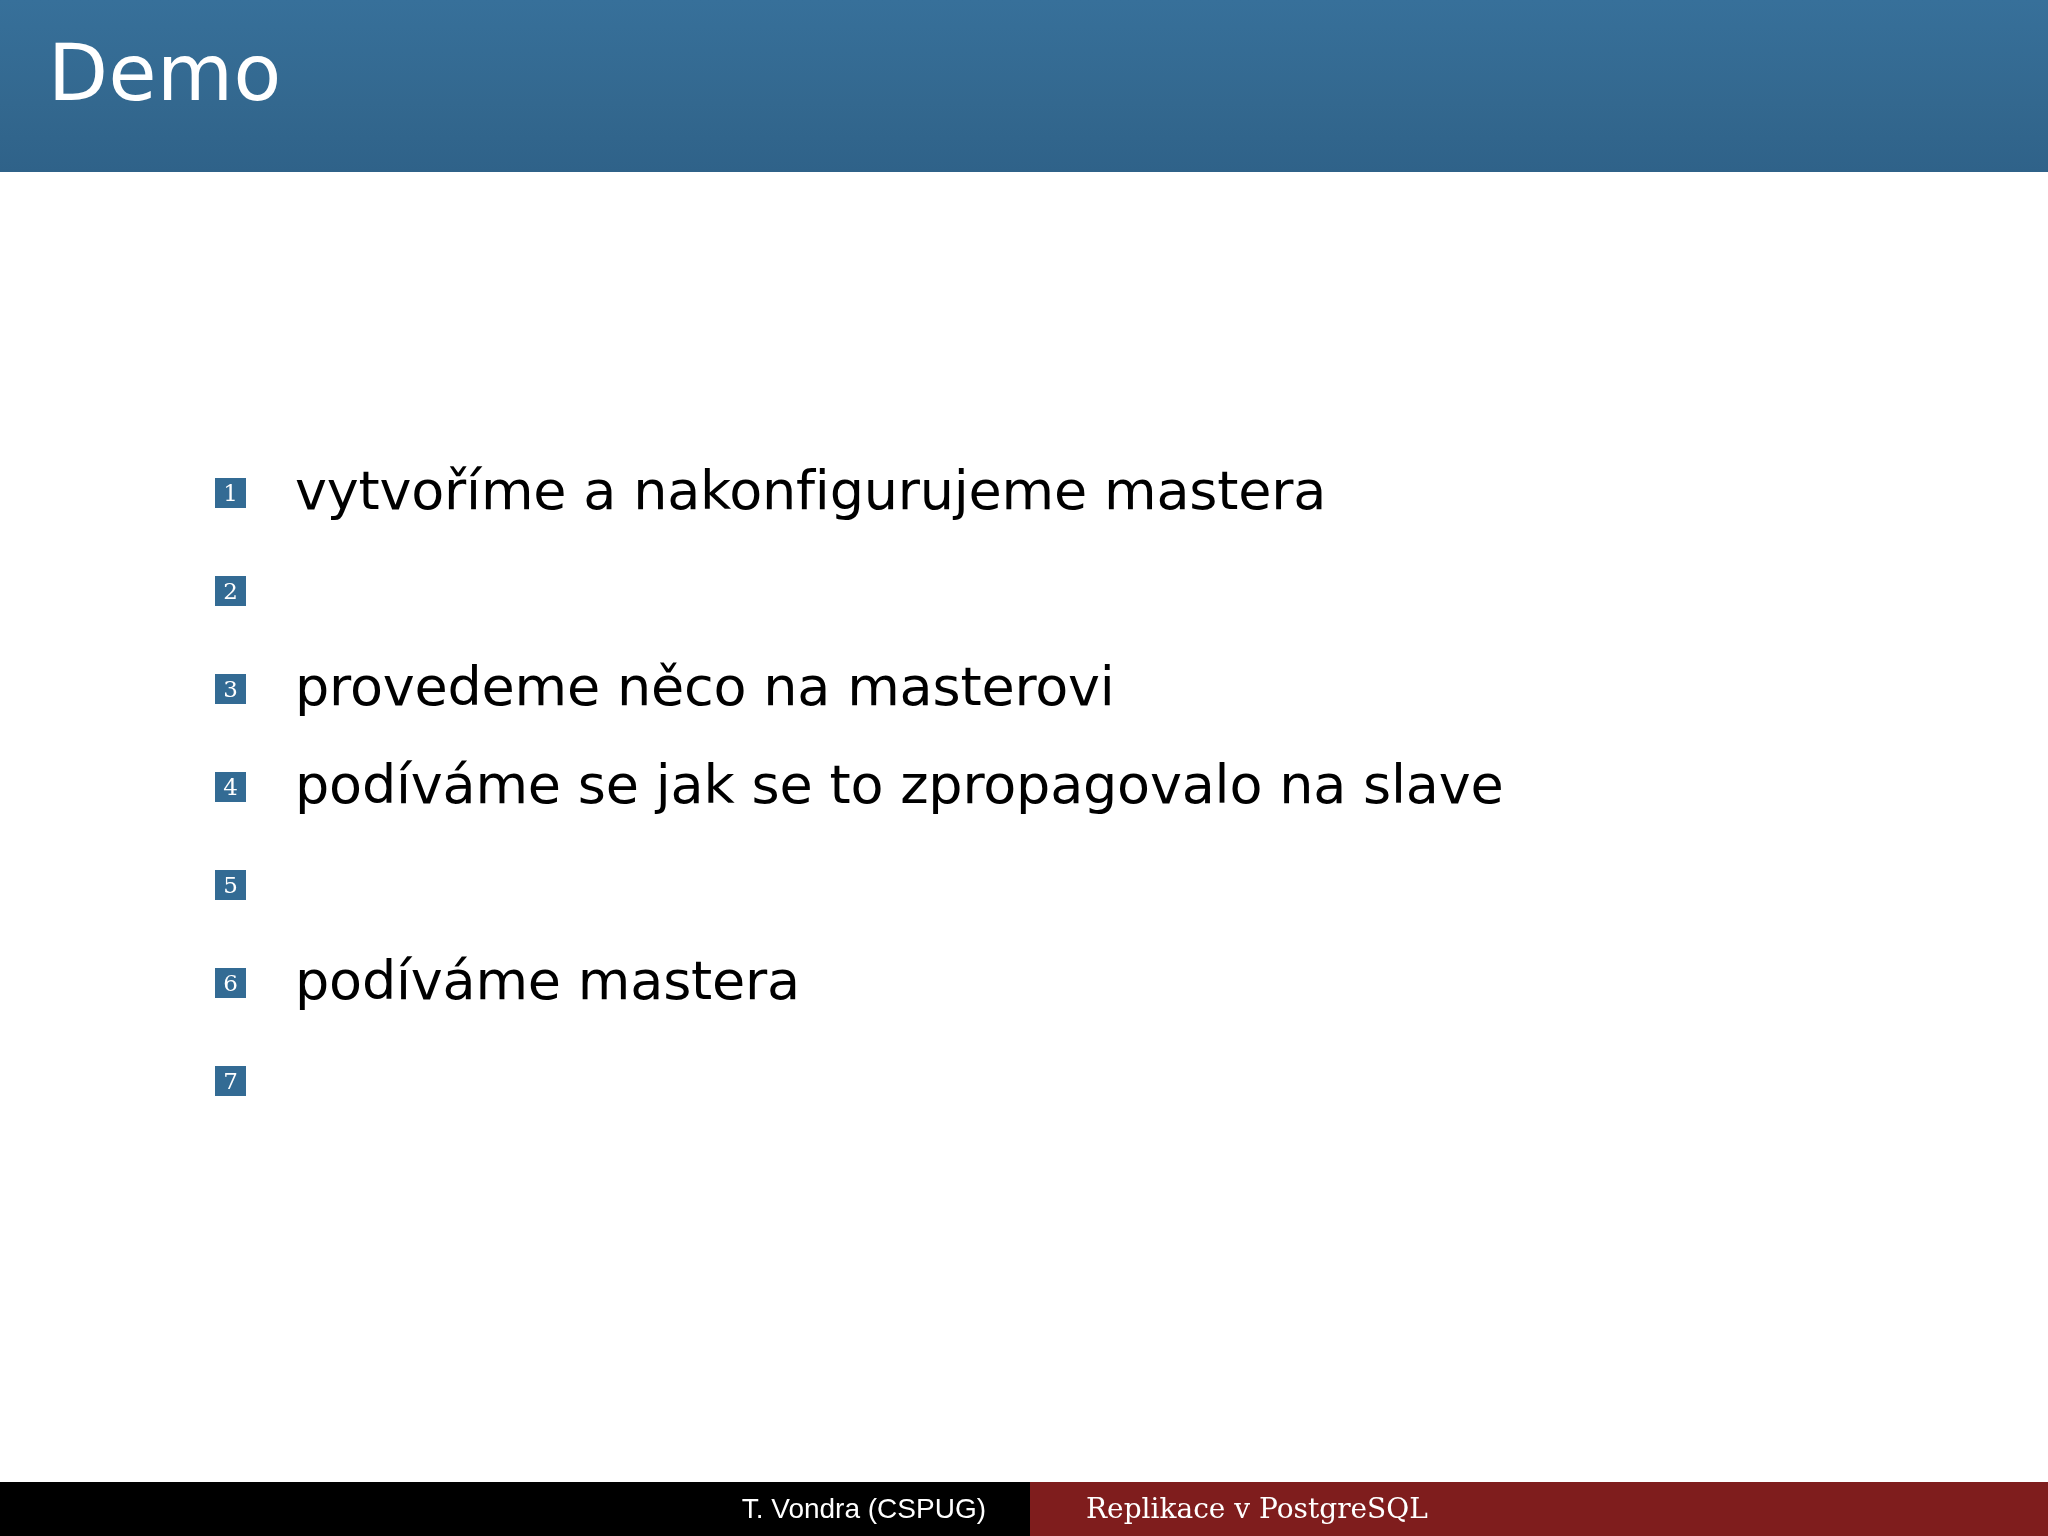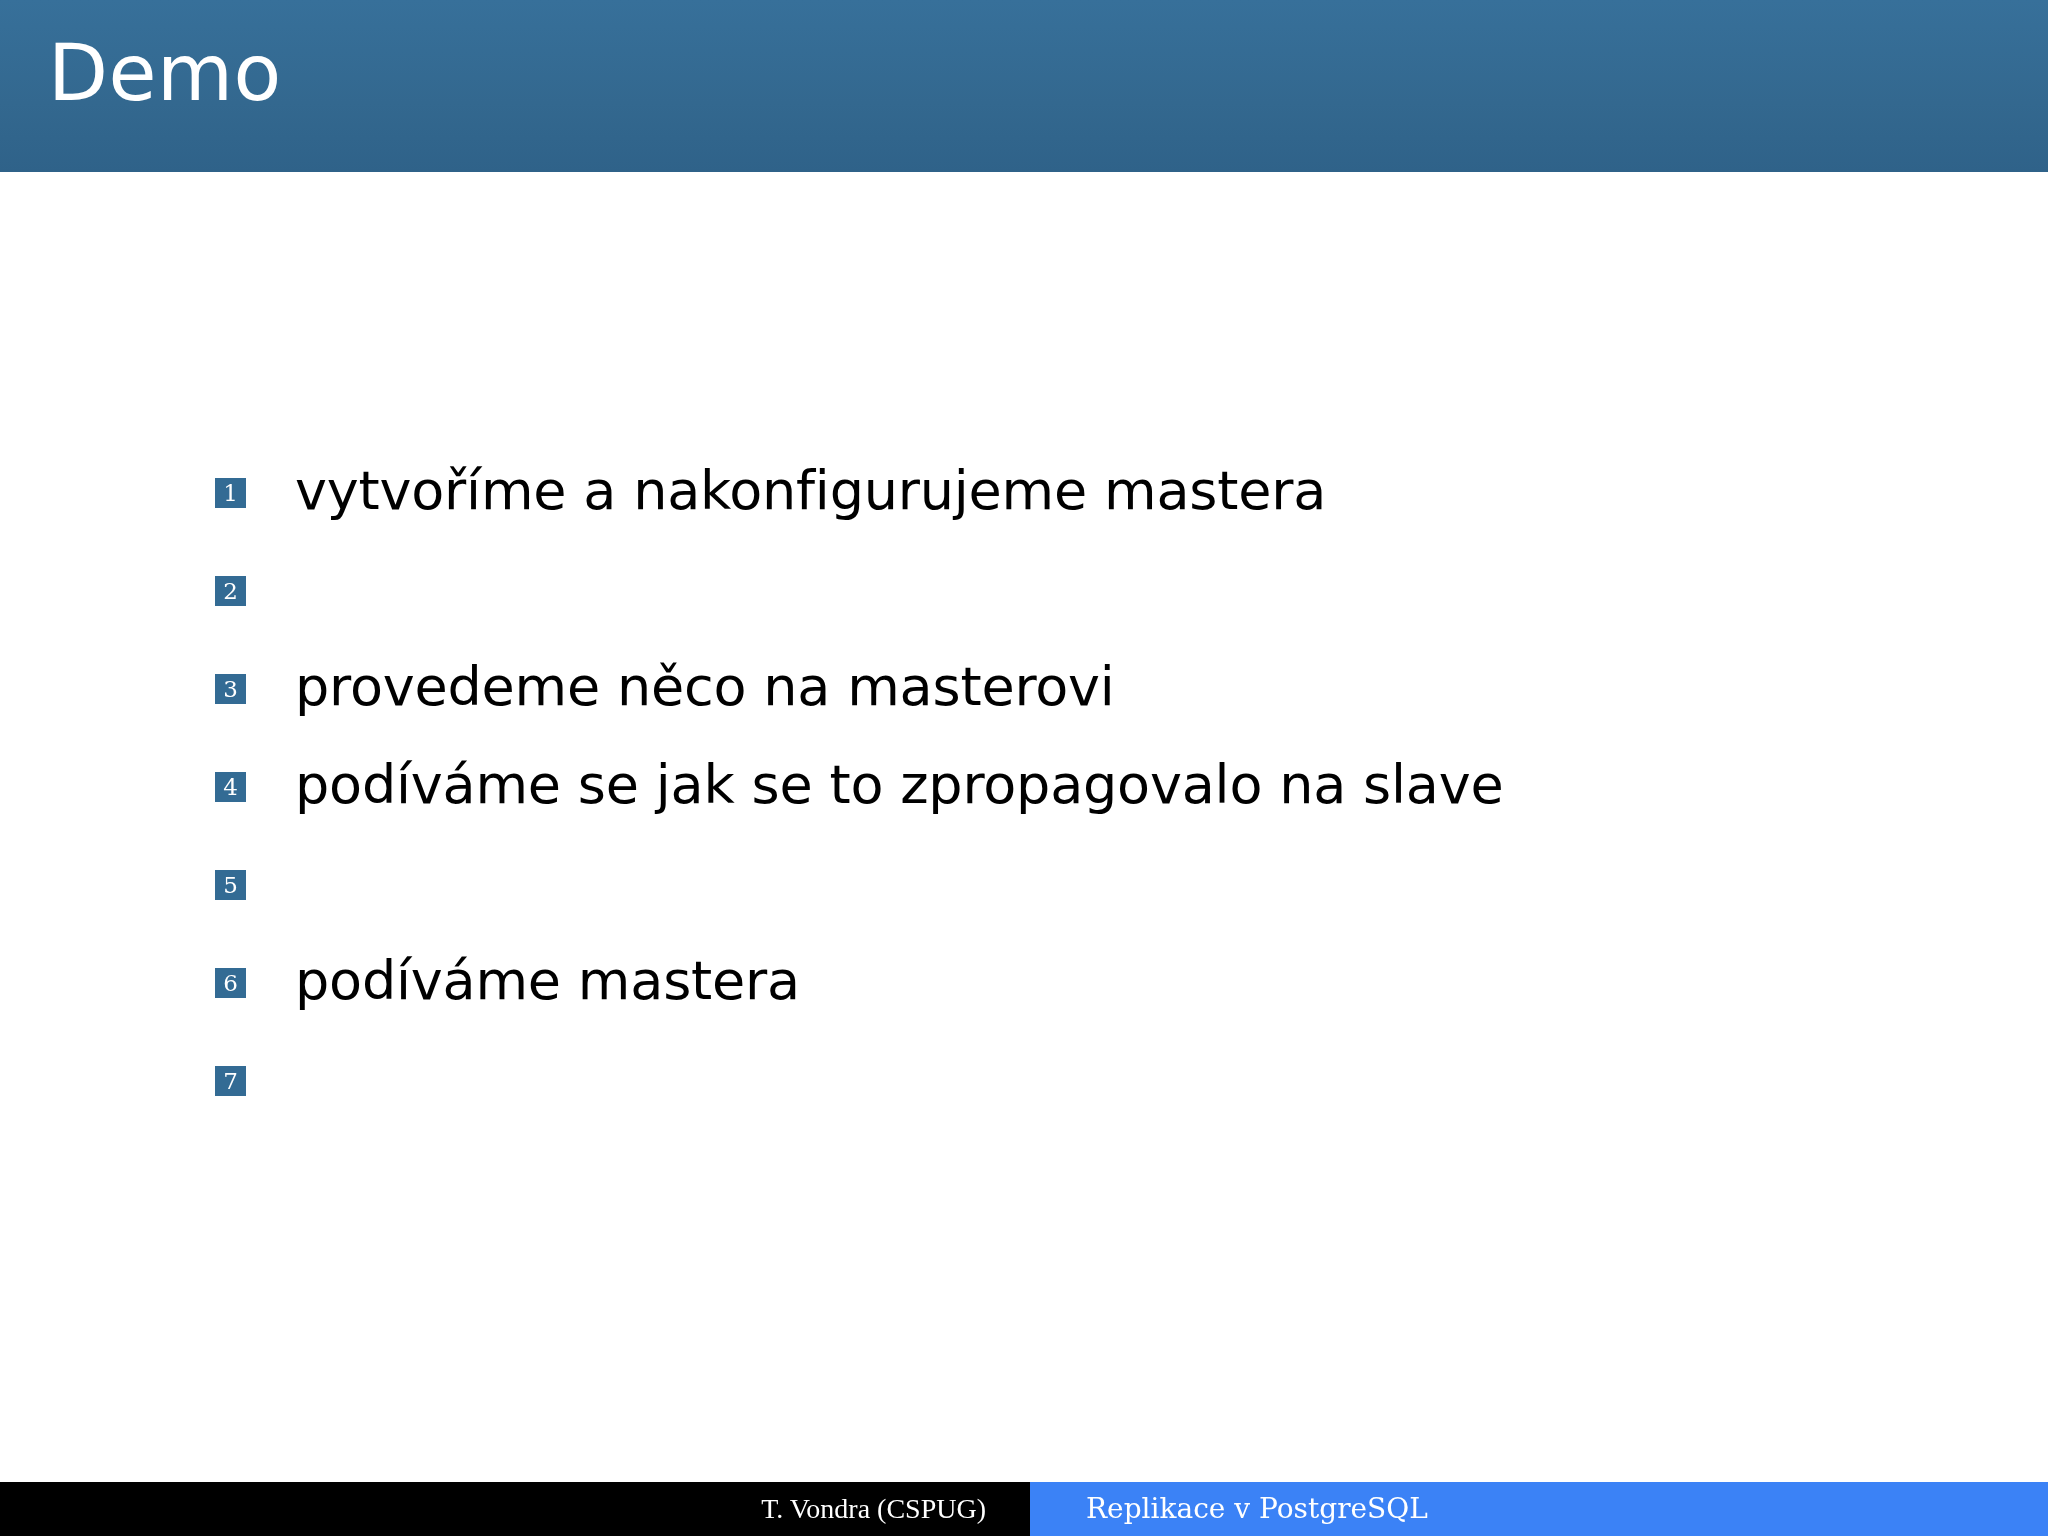--- a/index.html
+++ b/index.html
@@ -100,28 +100,28 @@
     background: #000000;
     position: relative;
   }
   .footer-left-label {
     position: absolute;
     right: 44px;
     top: 0;
     line-height: 54px;
     color: #ffffff;
     font-size: 28px;
-    font-family: Liberation Serif, serif;
+    font-family: Liberation Sans, sans-serif;
     white-space: nowrap;
     text-align: right;
   }
   .footer-right {
     width: 1018px;
     height: 54px;
-    background: #3b82f6;
+    background: #7f1d1d;
     position: relative;
   }
   .footer-right-label {
     position: absolute;
     left: 56px;
     top: 0;
     line-height: 54px;
     color: #ffffff;
     font-size: 28px;
     font-family: "DejaVu Serif", serif;

